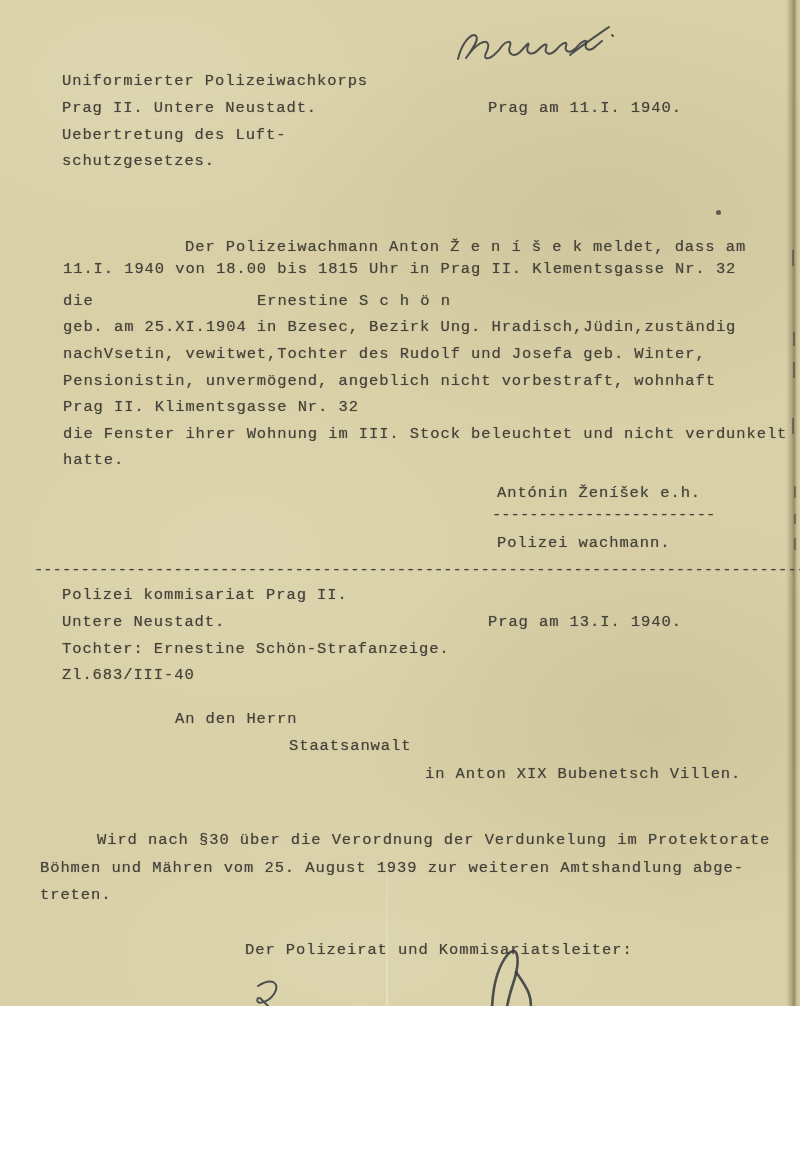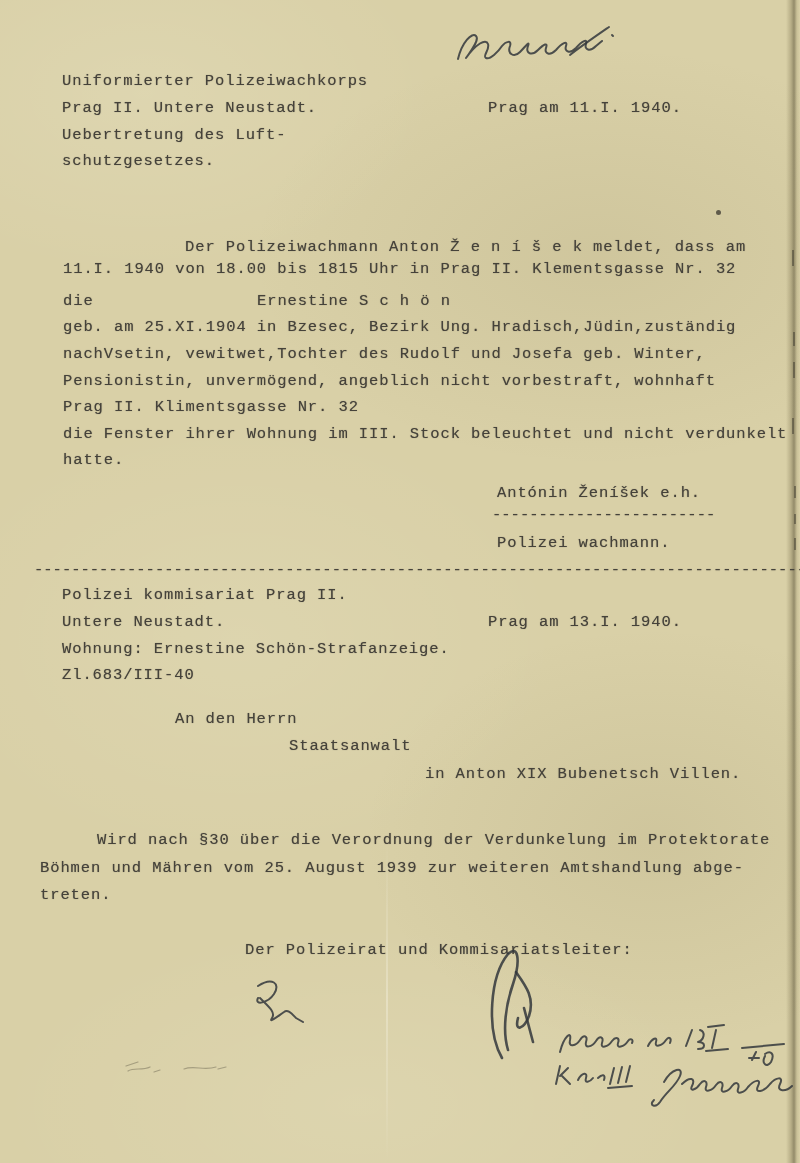--- a/index.html
+++ b/index.html
@@ -3,21 +3,21 @@
 <meta charset="utf-8">
 <style>
   :root{
     --paper:#d9d0a7;
     --ink:#45423a;
     --hand:#33373c;
   }
   html,body{margin:0;padding:0;}
   body{width:800px;height:1163px;overflow:hidden;font-family:"Liberation Mono","DejaVu Sans Mono",monospace;}
   .page{
-    position:relative;width:800px;height:1163px;overflow:hidden;
+    position:relative;width:800px;height:1006px;overflow:hidden;
     background:
       linear-gradient(90deg, rgba(0,0,0,0) 0 786px, rgba(120,110,75,.35) 791px, rgba(90,82,55,.55) 794px, rgba(160,150,110,.25) 797px, rgba(0,0,0,0) 800px),
       var(--paper,#d9d0a7);
   }
   .page::before{
     content:"";position:absolute;inset:0;pointer-events:none;
     background:
       radial-gradient(ellipse 420px 260px at 18% 8%, rgba(255,255,240,.12), transparent 70%),
       radial-gradient(ellipse 500px 300px at 75% 22%, rgba(120,108,66,.10), transparent 70%),
       radial-gradient(ellipse 460px 320px at 30% 55%, rgba(255,255,238,.10), transparent 70%),
@@ -114,21 +114,21 @@
 
   <div class="tl L-s1">Antónin Ženíšek e.h.</div>
   <div class="tl L-s2">------------------------</div>
   <div class="tl L-s3">Polizei wachmann.</div>
 
   <div class="tl L-sep">------------------------------------------------------------------------------------------</div>
 
   <div class="tl L-o1">Polizei kommisariat Prag II.</div>
   <div class="tl L-o2">Untere Neustadt.</div>
   <div class="tl L-d2">Prag am 13.I. 1940.</div>
-  <div class="tl L-o3">Wohnung: Ernestine Schön-Strafanzeige.</div>
+  <div class="tl L-o3">Tochter: Ernestine Schön-Strafanzeige.</div>
   <div class="tl L-o4">Zl.683/III-40</div>
 
   <div class="tl L-r1">An den Herrn</div>
   <div class="tl L-r2">Staatsanwalt</div>
   <div class="tl L-r3">in Anton XIX Bubenetsch Villen.</div>
 
   <div class="tl L-p1">Wird nach §30 über die Verordnung der Verdunkelung im Protektorate</div>
   <div class="tl L-p2">Böhmen und Mähren vom 25. August 1939 zur weiteren Amtshandlung abge-</div>
   <div class="tl L-p3">treten.</div>
 

